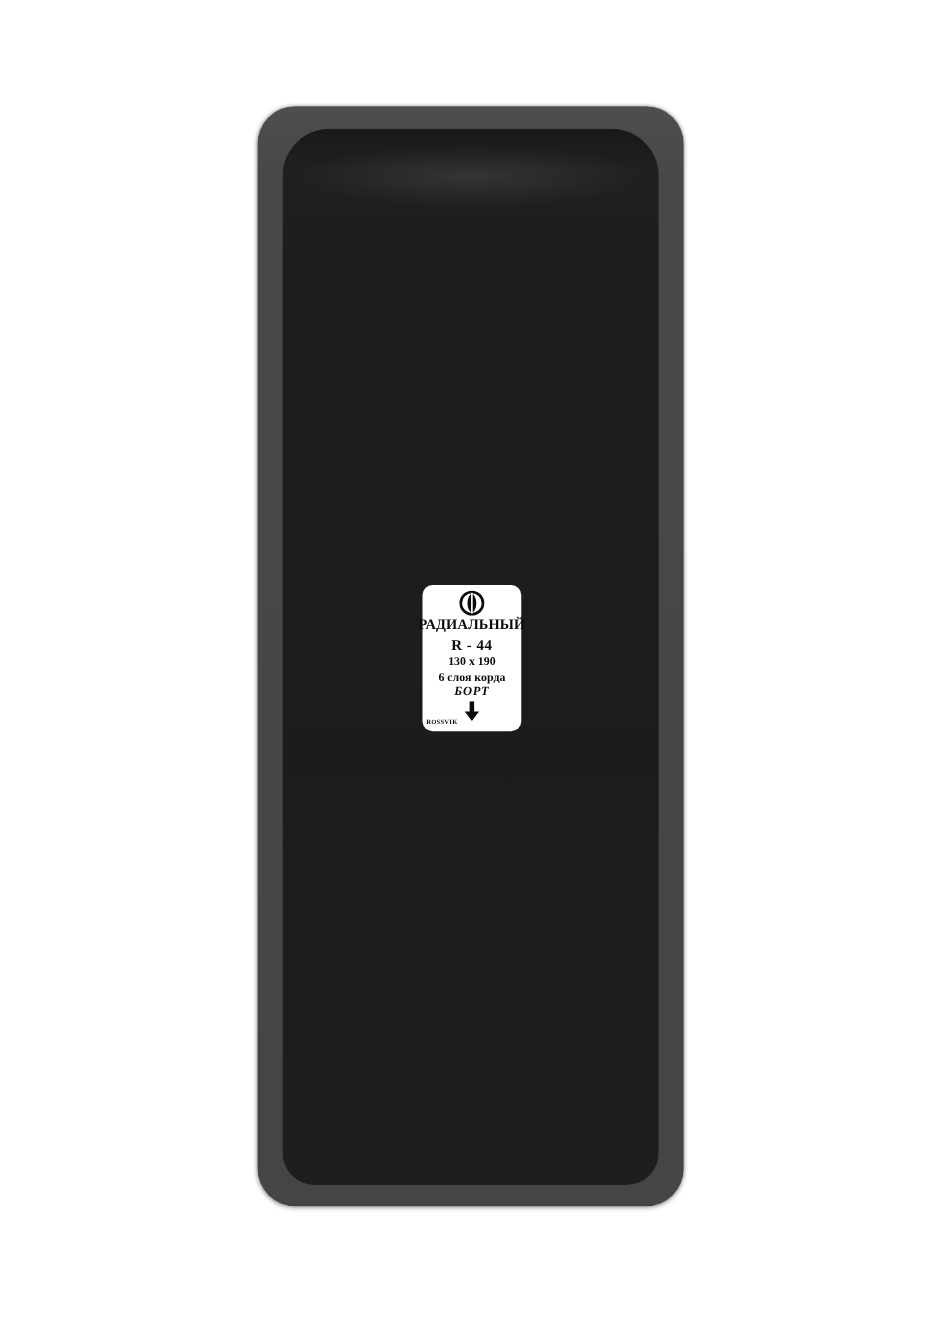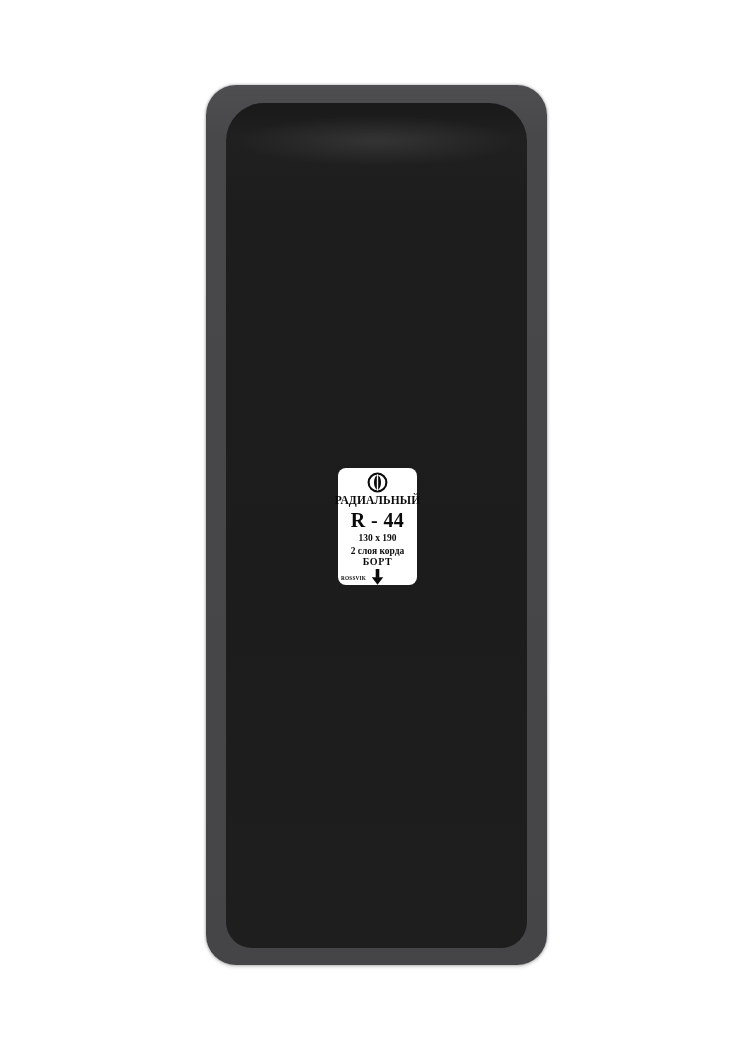--- a/index.html
+++ b/index.html
@@ -48,24 +48,24 @@
     display:flex;
     flex-direction:column;
     align-items:center;
     text-align:center;
     font-weight:bold;
     line-height:1;
     white-space:nowrap;
   }
   .logo{margin-top:4px;width:21px;height:21px;display:block;}
   .lbl-type{margin-top:2px;font-size:11.5px;letter-spacing:0.1px;}
-  .lbl-model{margin-top:3px;font-size:20px;letter-spacing:0.4px;}
+  .lbl-model{margin-top:3px;font-size:12px;letter-spacing:0.4px;}
   .lbl-size{margin-top:4px;font-size:9.5px;}
   .lbl-plies{margin-top:4px;font-size:9.5px;}
-  .lbl-bead{margin-top:0;font-size:10px;letter-spacing:0.6px;}
+  .lbl-bead{margin-top:0;font-size:10px;letter-spacing:0.6px;font-style:italic;}
   .arrow{margin-top:2px;width:13px;height:16px;display:block;}
   .lbl-brand{
     position:absolute;
     left:3px;bottom:4px;
     font-size:6px;
     transform:scale(0.88);
     transform-origin:left bottom;
     letter-spacing:0.2px;
   }
 </style>
@@ -78,21 +78,21 @@
 
     <div class="label">
       <svg class="logo" viewBox="0 0 22 22" aria-hidden="true">
         <circle cx="11" cy="11" r="9.3" fill="none" stroke="#0a0a0a" stroke-width="2.2"></circle>
         <path d="M11 2.9 C 6.1 5.5 6.1 16.5 11 19.1 C 15.9 16.5 15.9 5.5 11 2.9 Z" fill="#0a0a0a"></path>
         <rect x="10.3" y="2.4" width="1.4" height="17.2" fill="#ffffff"></rect>
       </svg>
       <div class="lbl-type">РАДИАЛЬНЫЙ</div>
       <div class="lbl-model">R - 44</div>
       <div class="lbl-size">130 x 190</div>
-      <div class="lbl-plies">2 слоя корда</div>
+      <div class="lbl-plies">6 слоя корда</div>
       <div class="lbl-bead">БОРТ</div>
       <svg class="arrow" viewBox="0 0 13 16" aria-hidden="true">
         <rect x="4.7" y="0" width="3.6" height="8.8" fill="#0a0a0a"></rect>
         <polygon points="0.8,8.2 12.2,8.2 6.5,15.8" fill="#0a0a0a"></polygon>
       </svg>
       <div class="lbl-brand">ROSSVIK</div>
     </div>
   </div>
 </div>
 

